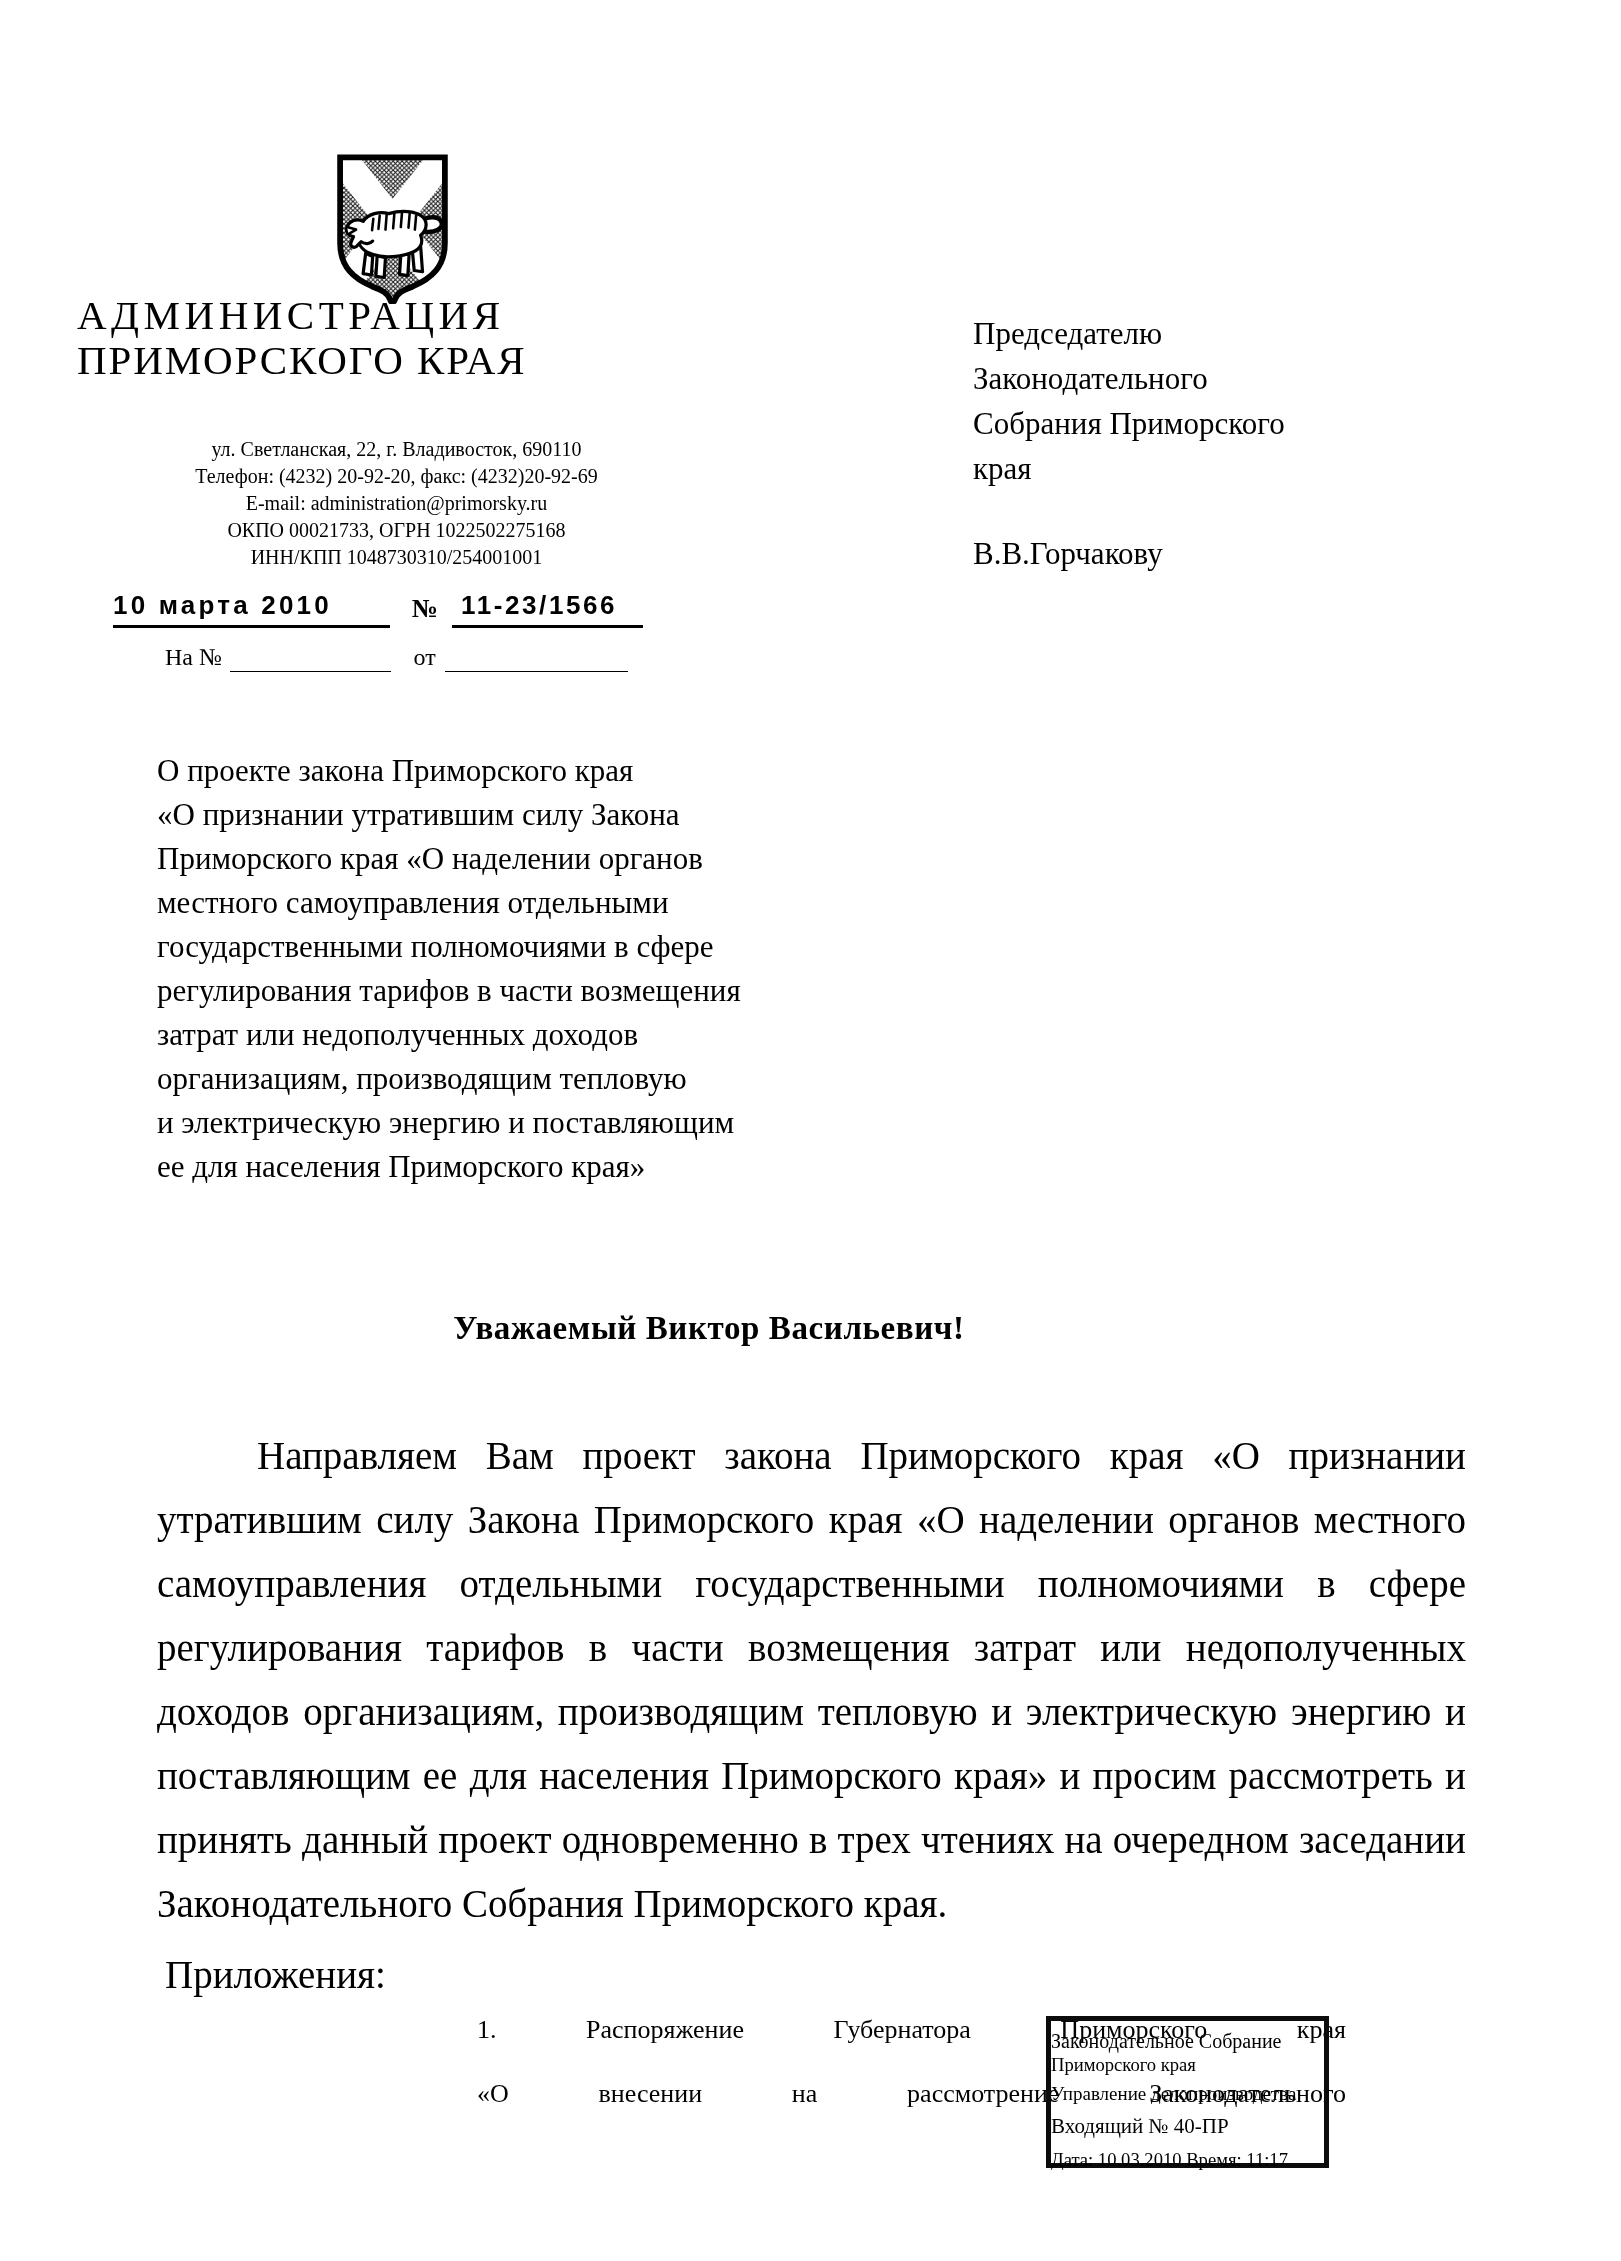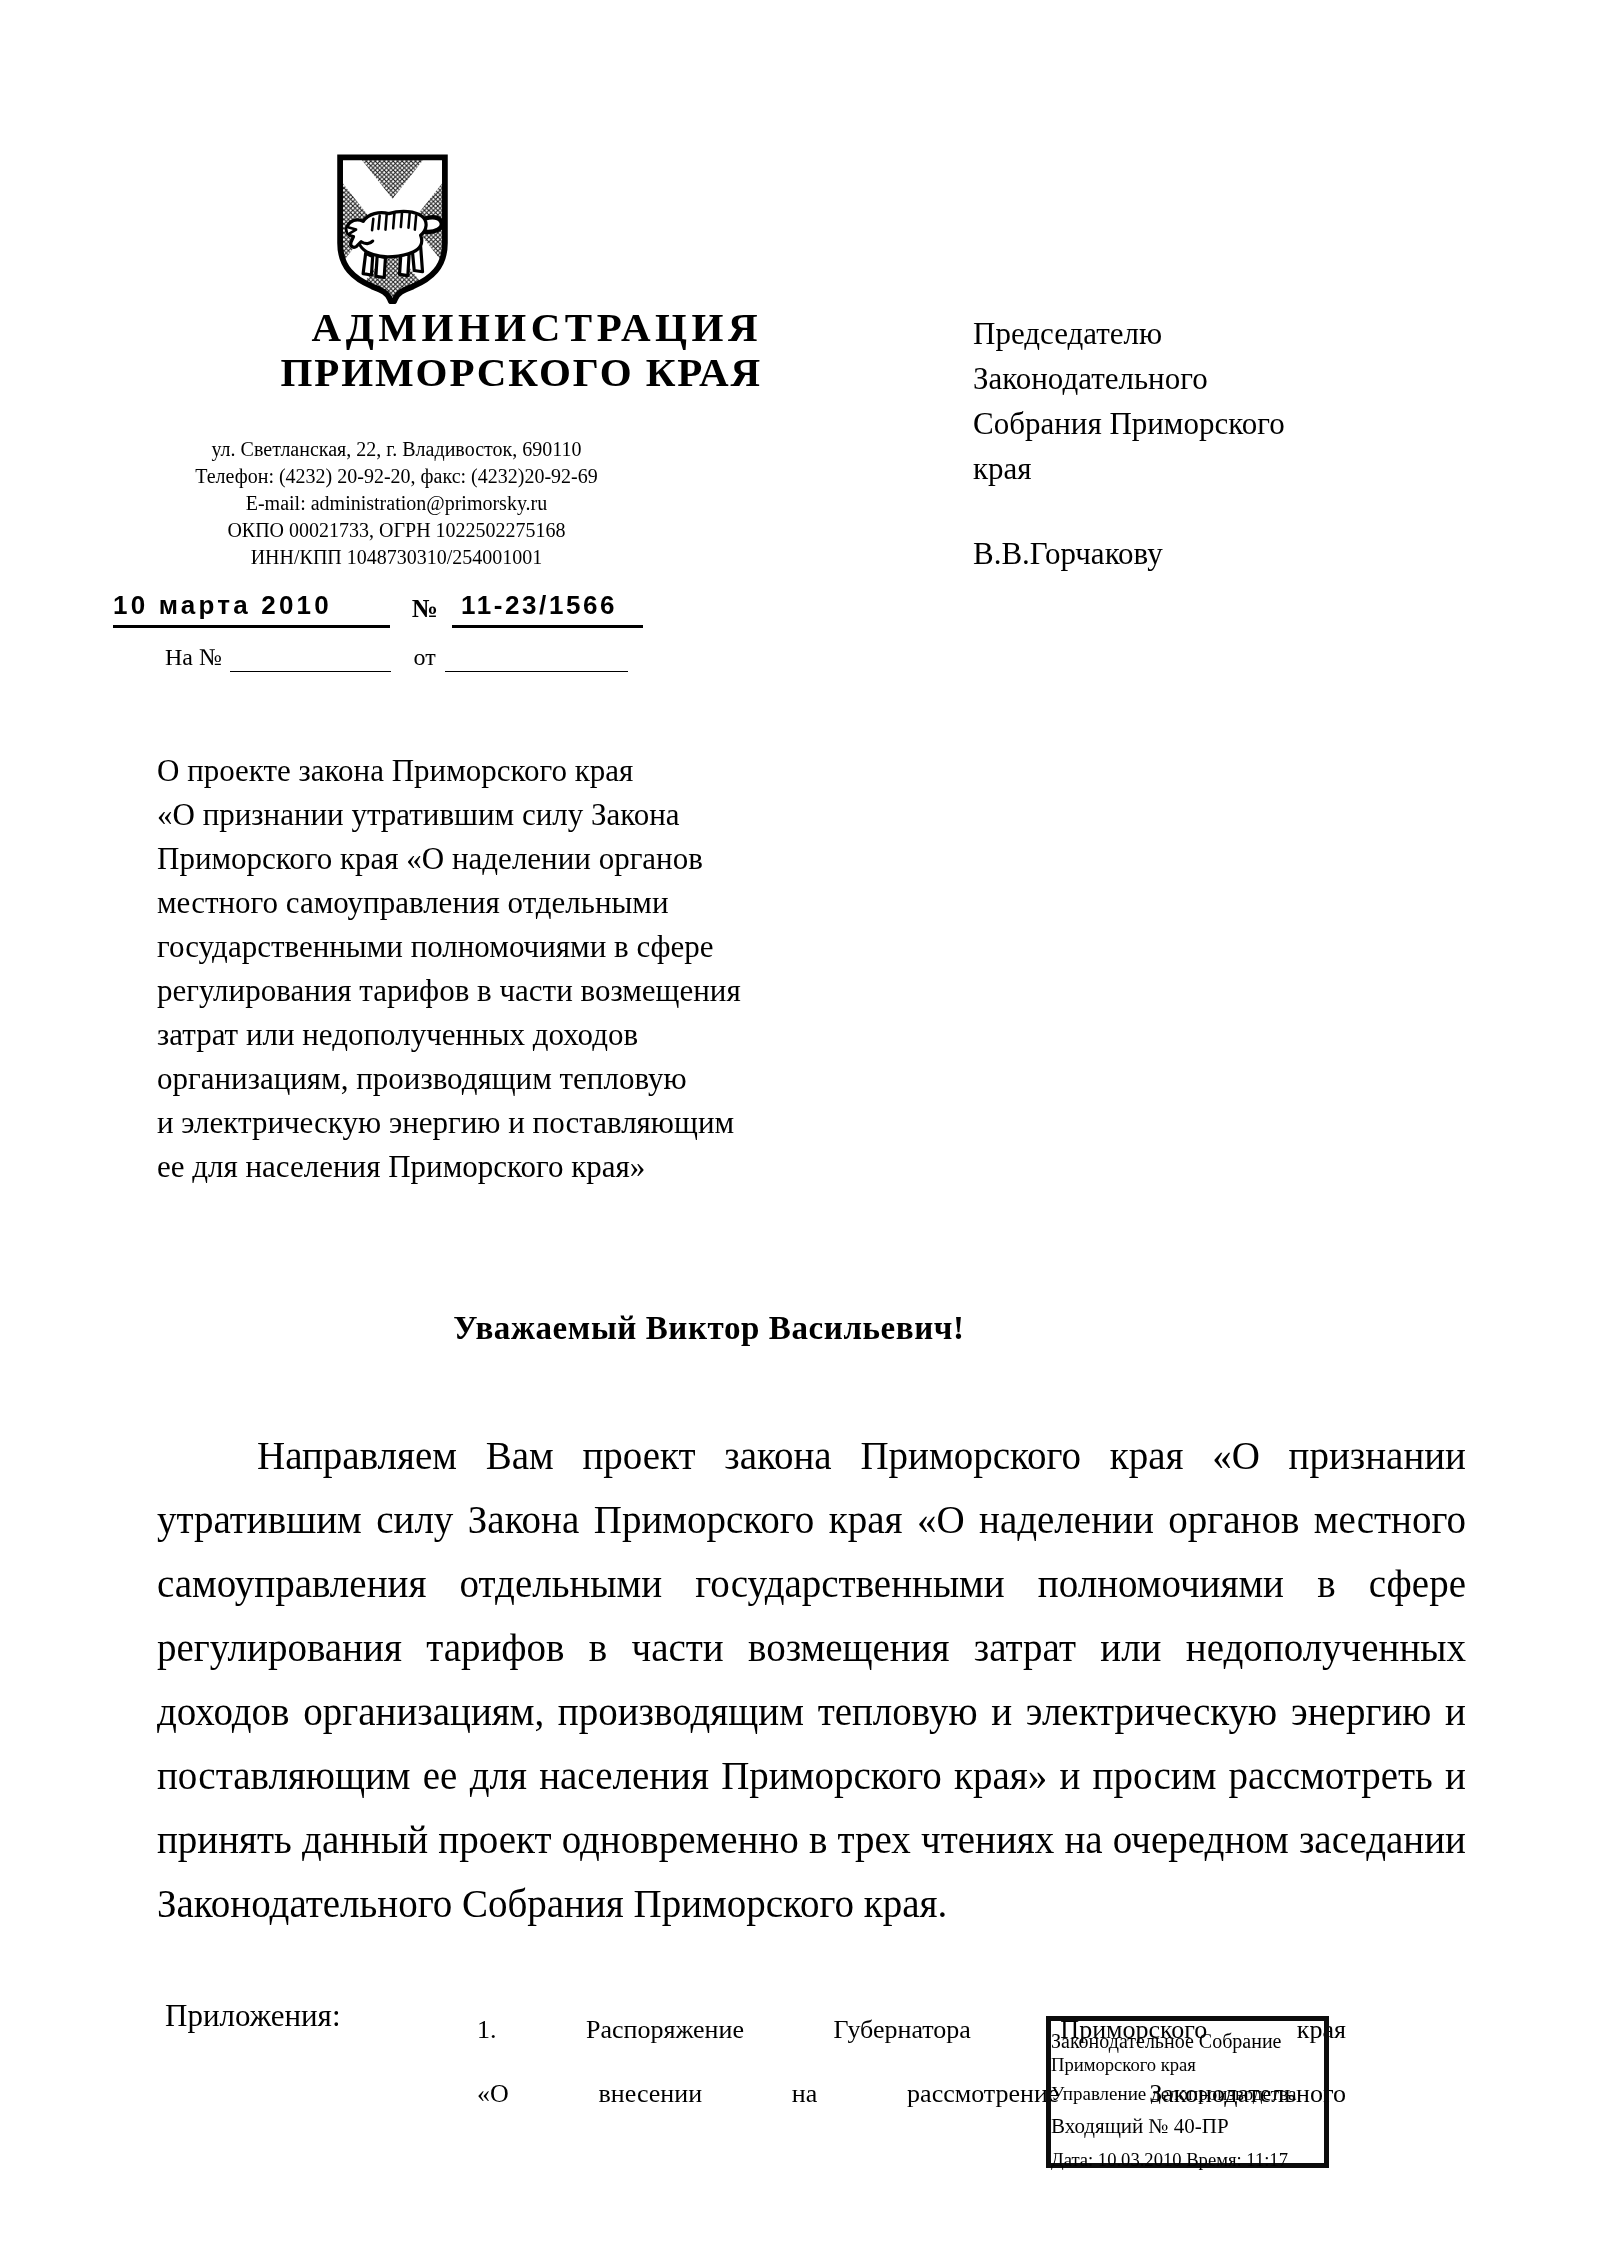--- a/index.html
+++ b/index.html
@@ -8,21 +8,21 @@
     background:#ffffff; color:#000;
     font-family:"Liberation Serif", serif;
     position:relative; overflow:hidden;
   }
   .abs { position:absolute; }
 
   
   #emblem { left:335px; top:152px; width:115px; height:152px; }
 
   
-  #org-name { left:77px; top:305px; width:685px; text-align:right; font-weight:bold; }
+  #org-name { left:77px; top:293px; width:685px; text-align:left; font-weight:normal; }
   #org-line1 { font-size:41px; letter-spacing:4.5px; line-height:45px; }
   #org-line2 { font-size:41px; letter-spacing:1.9px; line-height:45px; }
 
   
   #address { left:102px; top:436px; width:589px; text-align:center;
              font-size:20px; line-height:27px; }
 
   
   #date-row { left:113px; top:590px; display:flex; align-items:flex-end;
               font-family:"Liberation Sans", sans-serif; font-weight:bold;
@@ -52,21 +52,21 @@
   #salutation { left:0; top:1310px; width:1418px; text-align:center;
                 font-weight:bold; font-size:33px; letter-spacing:0.6px; }
 
   
   #body-text { left:157px; top:1424px; width:1309px; font-size:39px; line-height:64px; }
   .jline { text-align:justify; text-align-last:justify; }
   .jline-last { text-align:left; text-align-last:left; }
   .indent { text-indent:100px; }
 
   
-  #attach-label { left:165px; top:1998px; font-size:31px; }
+  #attach-label { left:165px; top:1952px; font-size:39px; }
   #attach-body  { left:477px; top:1998px; width:869px; font-size:26px; line-height:64px; }
 
   
   #stamp { left:1046px; top:2016px; width:283px; height:152px;
            border:5.1px solid #0c0c0c; box-sizing:border-box;
            text-align:left; font-weight:normal; background:transparent; }
   .stamp-l1 { margin-top:9px; font-size:20px; line-height:23px; }
   .stamp-l2 { margin-top:1.3px;  font-size:18.6px; line-height:21px; }
   .stamp-l3 { margin-top:7.7px; font-size:19px; line-height:22.4px; }
   .stamp-l4 { margin-top:9px; font-size:21px; line-height:24px; }

